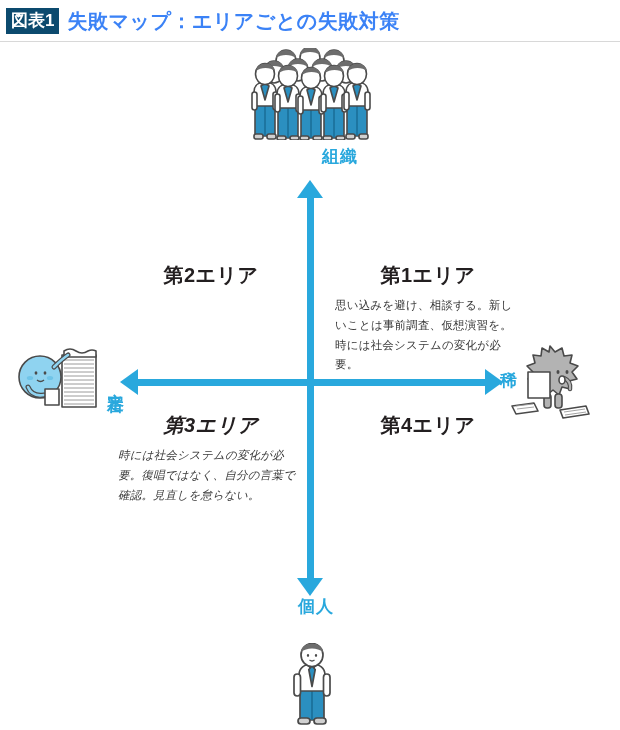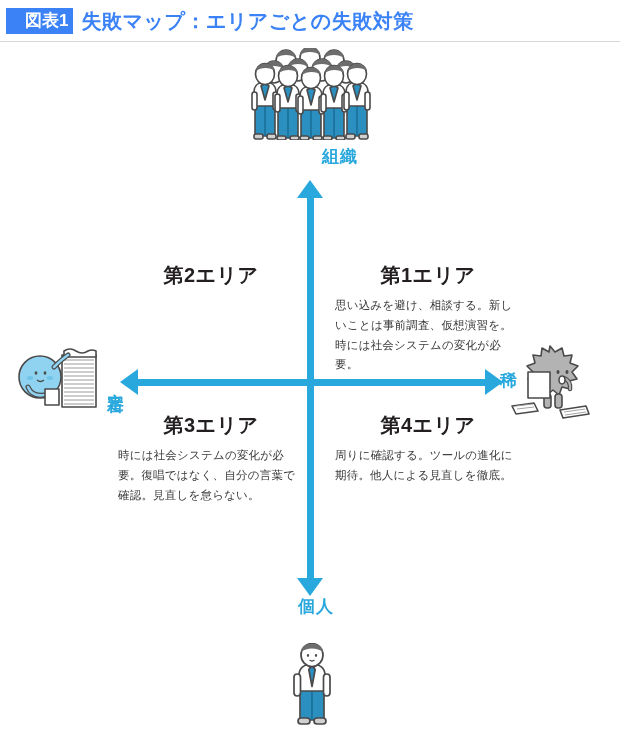--- a/index.html
+++ b/index.html
@@ -19,26 +19,26 @@
   
   #title-bar {
     position: absolute;
     left: 6px;
     top: 8px;
     display: flex;
     align-items: center;
     gap: 8px;
   }
   #figure-badge {
-    background: #3b82f6;
+    background: #0c4a6e;
     color: #ffffff;
     font-size: 17px;
     font-weight: bold;
     line-height: 1;
-    padding: 4px 5px 5px 19px;
+    padding: 4px 5px 5px 5px;
     letter-spacing: 0px;
   }
   #title-text {
     font-size: 20px;
     font-weight: bold;
     color: #3b82f6;
     line-height: 1;
     letter-spacing: 0.5px;
   }
   #title-rule {
@@ -137,21 +137,21 @@
   .quadrant p {
     margin: 0;
     font-size: 11.5px;
     line-height: 1.72;
     color: #3a3a3a;
     text-align: left;
     letter-spacing: 0.2px;
   }
   #quadrant-2 { left: 118px; top: 262px; }
   #quadrant-1 { left: 335px; top: 262px; }
-  #quadrant-3 { left: 118px; top: 412px; }
+  #quadrant-3 { left: 118px; top: 412px; font-style: italic; }
   #quadrant-4 { left: 335px; top: 412px; }
 
   
   .illus { position: absolute; }
   #illus-crowd      { left: 248px; top: 48px; }
   #illus-person     { left: 284px; top: 643px; }
   #illus-blob       { left: 18px;  top: 343px; }
   #illus-spiky      { left: 508px; top: 342px; }
 </style>
 </head>
@@ -184,21 +184,20 @@
   <p>思い込みを避け、相談する。新しいことは事前調査、仮想演習を。時には社会システムの変化が必要。</p>
 </div>
 
 <div class="quadrant" id="quadrant-3">
   <h3>第3エリア</h3>
   <p>時には社会システムの変化が必要。復唱ではなく、自分の言葉で確認。見直しを怠らない。</p>
 </div>
 
 <div class="quadrant" id="quadrant-4">
   <h3>第4エリア</h3>
-  <p>周りに確認する。ツールの進化に期待。他人による見直しを徹底。</p>
 </div>
 
 <div class="illus" id="illus-crowd">
 <svg width="124" height="92" viewBox="0 0 124 92" xmlns="http://www.w3.org/2000/svg">
   <g stroke="#4a4a4a" stroke-width="1.6" stroke-linejoin="round">
 
     <g fill="#ffffff">
       <ellipse cx="38" cy="13" rx="10" ry="11"></ellipse>
       <path d="M28 10a10 8 0 0120 0 14 10 0 00-20 0z" fill="#6d6d6d" stroke="none"></path>
       <ellipse cx="62" cy="10" rx="10" ry="11"></ellipse>

